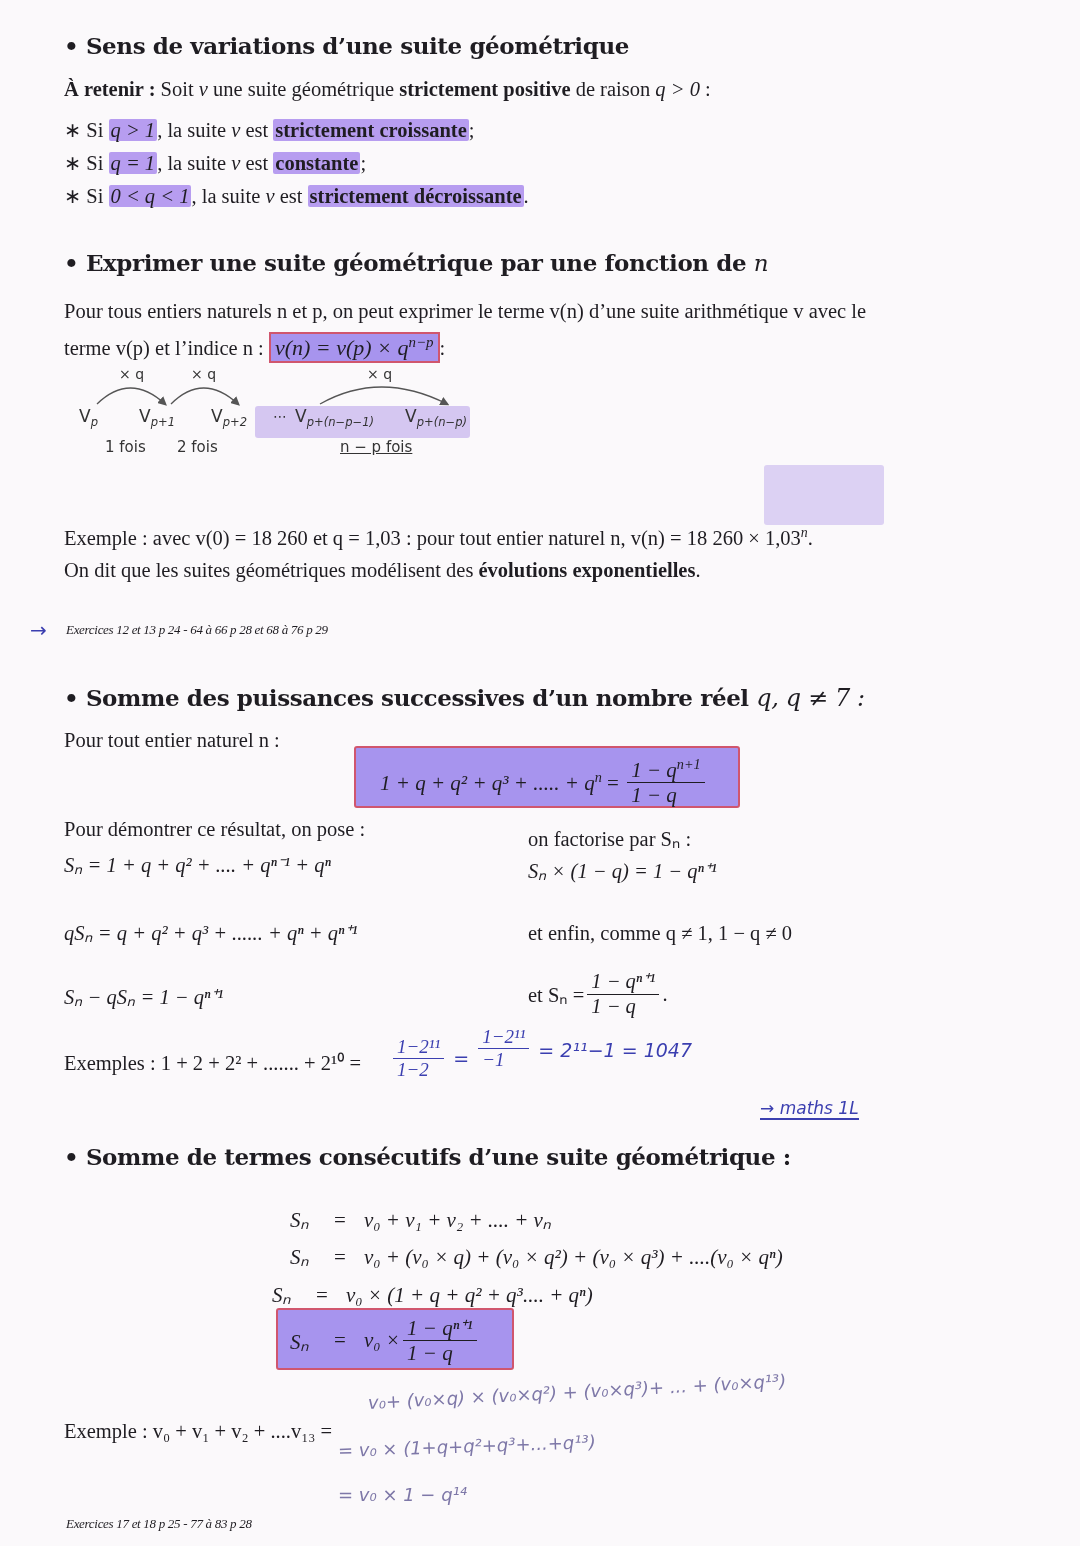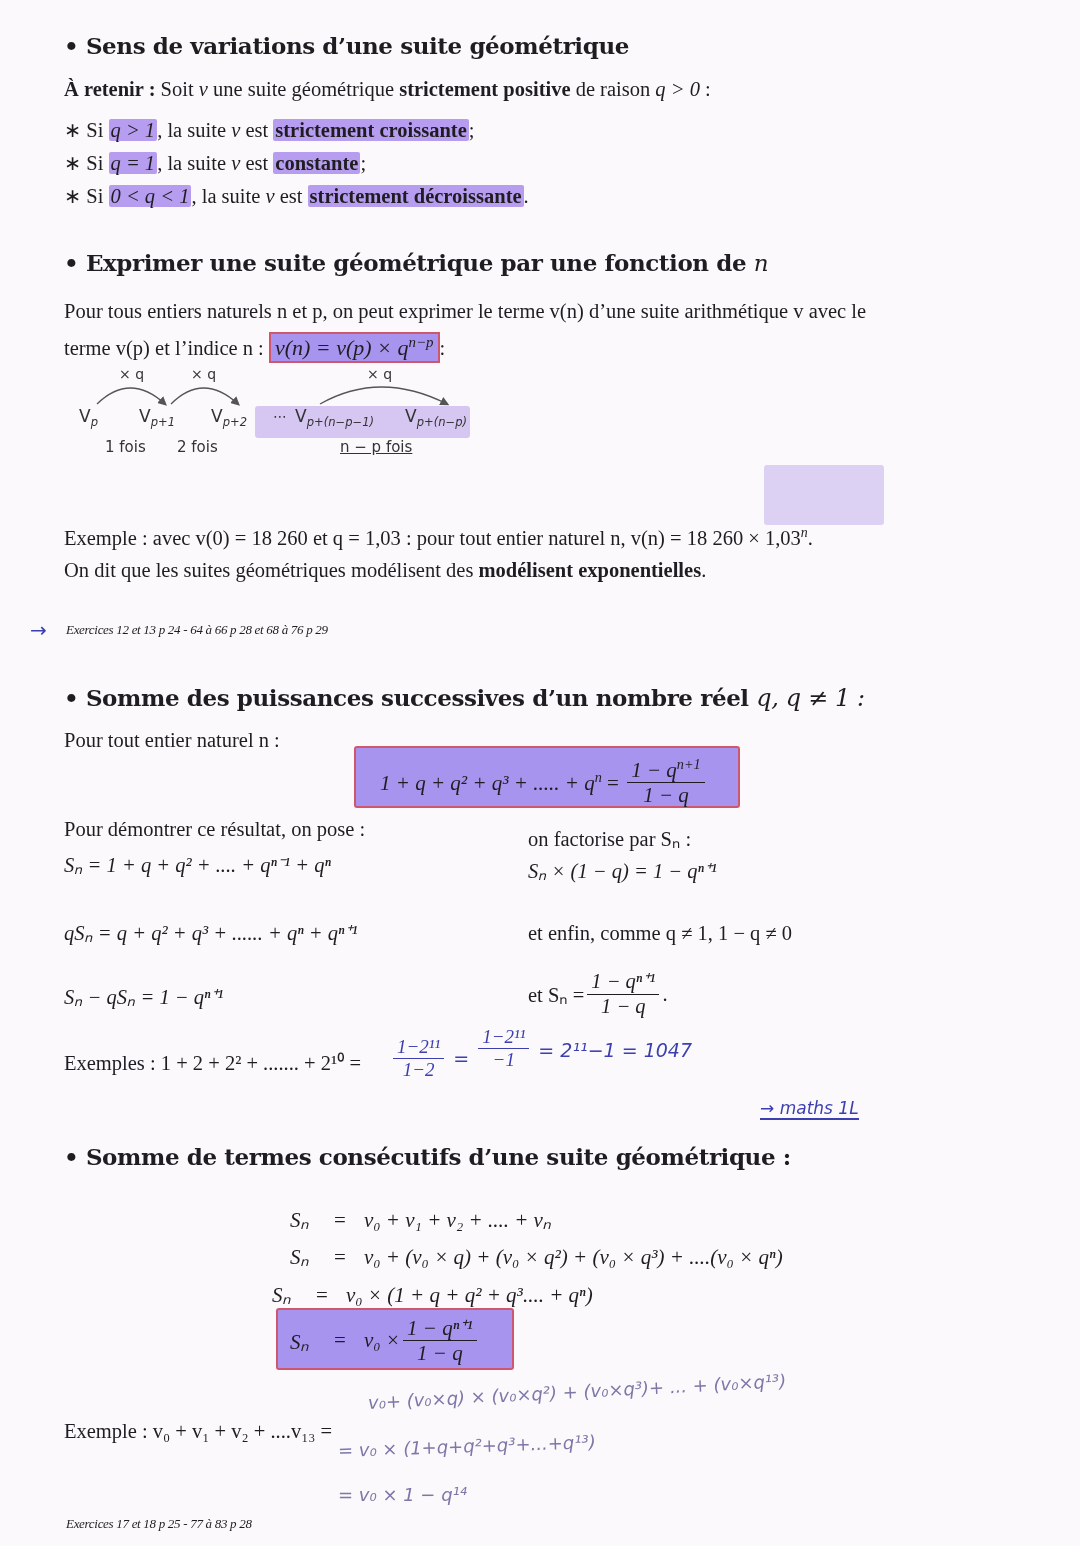--- a/index.html
+++ b/index.html
@@ -12,21 +12,21 @@
     .abs { position: absolute; white-space: nowrap; }
     .h2 { font-family: "DejaVu Serif", serif; font-weight: bold; font-size: 23px; letter-spacing: -0.4px; }
     .txt { font-family: "Liberation Serif", serif; font-size: 20.5px; }
     .m { font-style: italic; }
     .b { font-weight: bold; }
     .hl { background: #b79df0; padding: 0 2px; border-radius: 2px; }
     .box {
       position: absolute; background: #a794ee;
       border: 2px solid #d0566e; border-radius: 3px; padding-left: 20px;
     }
-    .frac { display: inline-flex; flex-direction: column; align-items: center; vertical-align: middle; margin: 0 3px; font-family: Liberation Serif, serif; }
+    .frac { display: inline-flex; flex-direction: column; vertical-align: middle; margin: 0 3px; font-family: Liberation Serif, serif; }
     .frac .num { border-bottom: 1.5px solid #1f1d22; padding: 0 4px; line-height: 1.15; }
     .frac .den { padding: 0 4px; line-height: 1.15; }
     sup { font-size: 0.68em; }
     sub { font-size: 0.68em; }
     .hand { font-family: "DejaVu Sans", sans-serif; color: #3b3fb0; font-style: italic; }
     .hand-light { font-family: "DejaVu Sans", sans-serif; color: #7e78a8; font-style: italic; }
     .ital-small { font-family: "Liberation Serif", serif; font-style: italic; font-size: 13px; letter-spacing: -0.3px; }
     .diag { font-family: "DejaVu Sans", sans-serif; font-size: 14px; color: #333; }
     .smudge { position: absolute; background: #c8b5ee; opacity: 0.75; border-radius: 3px; }
     .eqrow { position: absolute; font-family: "Liberation Serif", serif; font-size: 21px; white-space: nowrap; }
@@ -87,28 +87,28 @@
   <span class="abs diag" style="left:102px; top:76px; font-size:15px;">2 fois</span>
   <span class="abs diag" style="left:265px; top:76px; font-size:15px;text-decoration:underline;">n − p fois</span>
 </div>
 
 <div class="smudge" style="left:764px; top:465px; width:120px; height:60px; opacity:0.6;"></div>
 
 <div class="abs txt" style="left:64px; top:525px;">
   <span>Exemple : avec v(0) = 18 260 et q = 1,03 : pour tout entier naturel n, v(n) = 18 260 × 1,03</span><sup class="m">n</sup><span>.</span>
 </div>
 <div class="abs txt" style="left:64px; top:559px;">
-  <span>On dit que les suites géométriques modélisent des </span><span class="b">modélisent exponentielles</span><span>.</span>
+  <span>On dit que les suites géométriques modélisent des </span><span class="b">évolutions exponentielles</span><span>.</span>
 </div>
 
 <span class="abs hand" style="left:30px; top:618px; font-size:20px; font-style:normal;">→</span>
 <div class="abs ital-small" style="left:66px; top:622px;">Exercices 12 et 13 p 24 - 64 à 66 p 28 et 68 à 76 p 29</div>
 
 <div class="abs h2" style="left:64px; top:684px;">
-  <span>• Somme des puissances successives d’un nombre réel </span><span class="m" style="font-weight:normal; font-size:24px;">q, q ≠ 1 :</span>
+  <span>• Somme des puissances successives d’un nombre réel </span><span class="m" style="font-weight:normal; font-size:24px;">q, q ≠ 7 :</span>
 </div>
 
 <div class="abs txt" style="left:64px; top:729px;">Pour tout entier naturel n :</div>
 
 <div class="box" style="left:354px; top:746px; width:362px; height:58px;">
   <div class="eqrow" style="left:24px; top:12px;">
     <span class="m">1 + q + q² + q³ + ..... + q</span><sup class="m">n</sup> =
     <span class="frac" style="position:relative; top:-4px;">
       <span class="num m"><span>1 − q</span><sup>n+1</sup></span>
       <span class="den m">1 − q</span>

